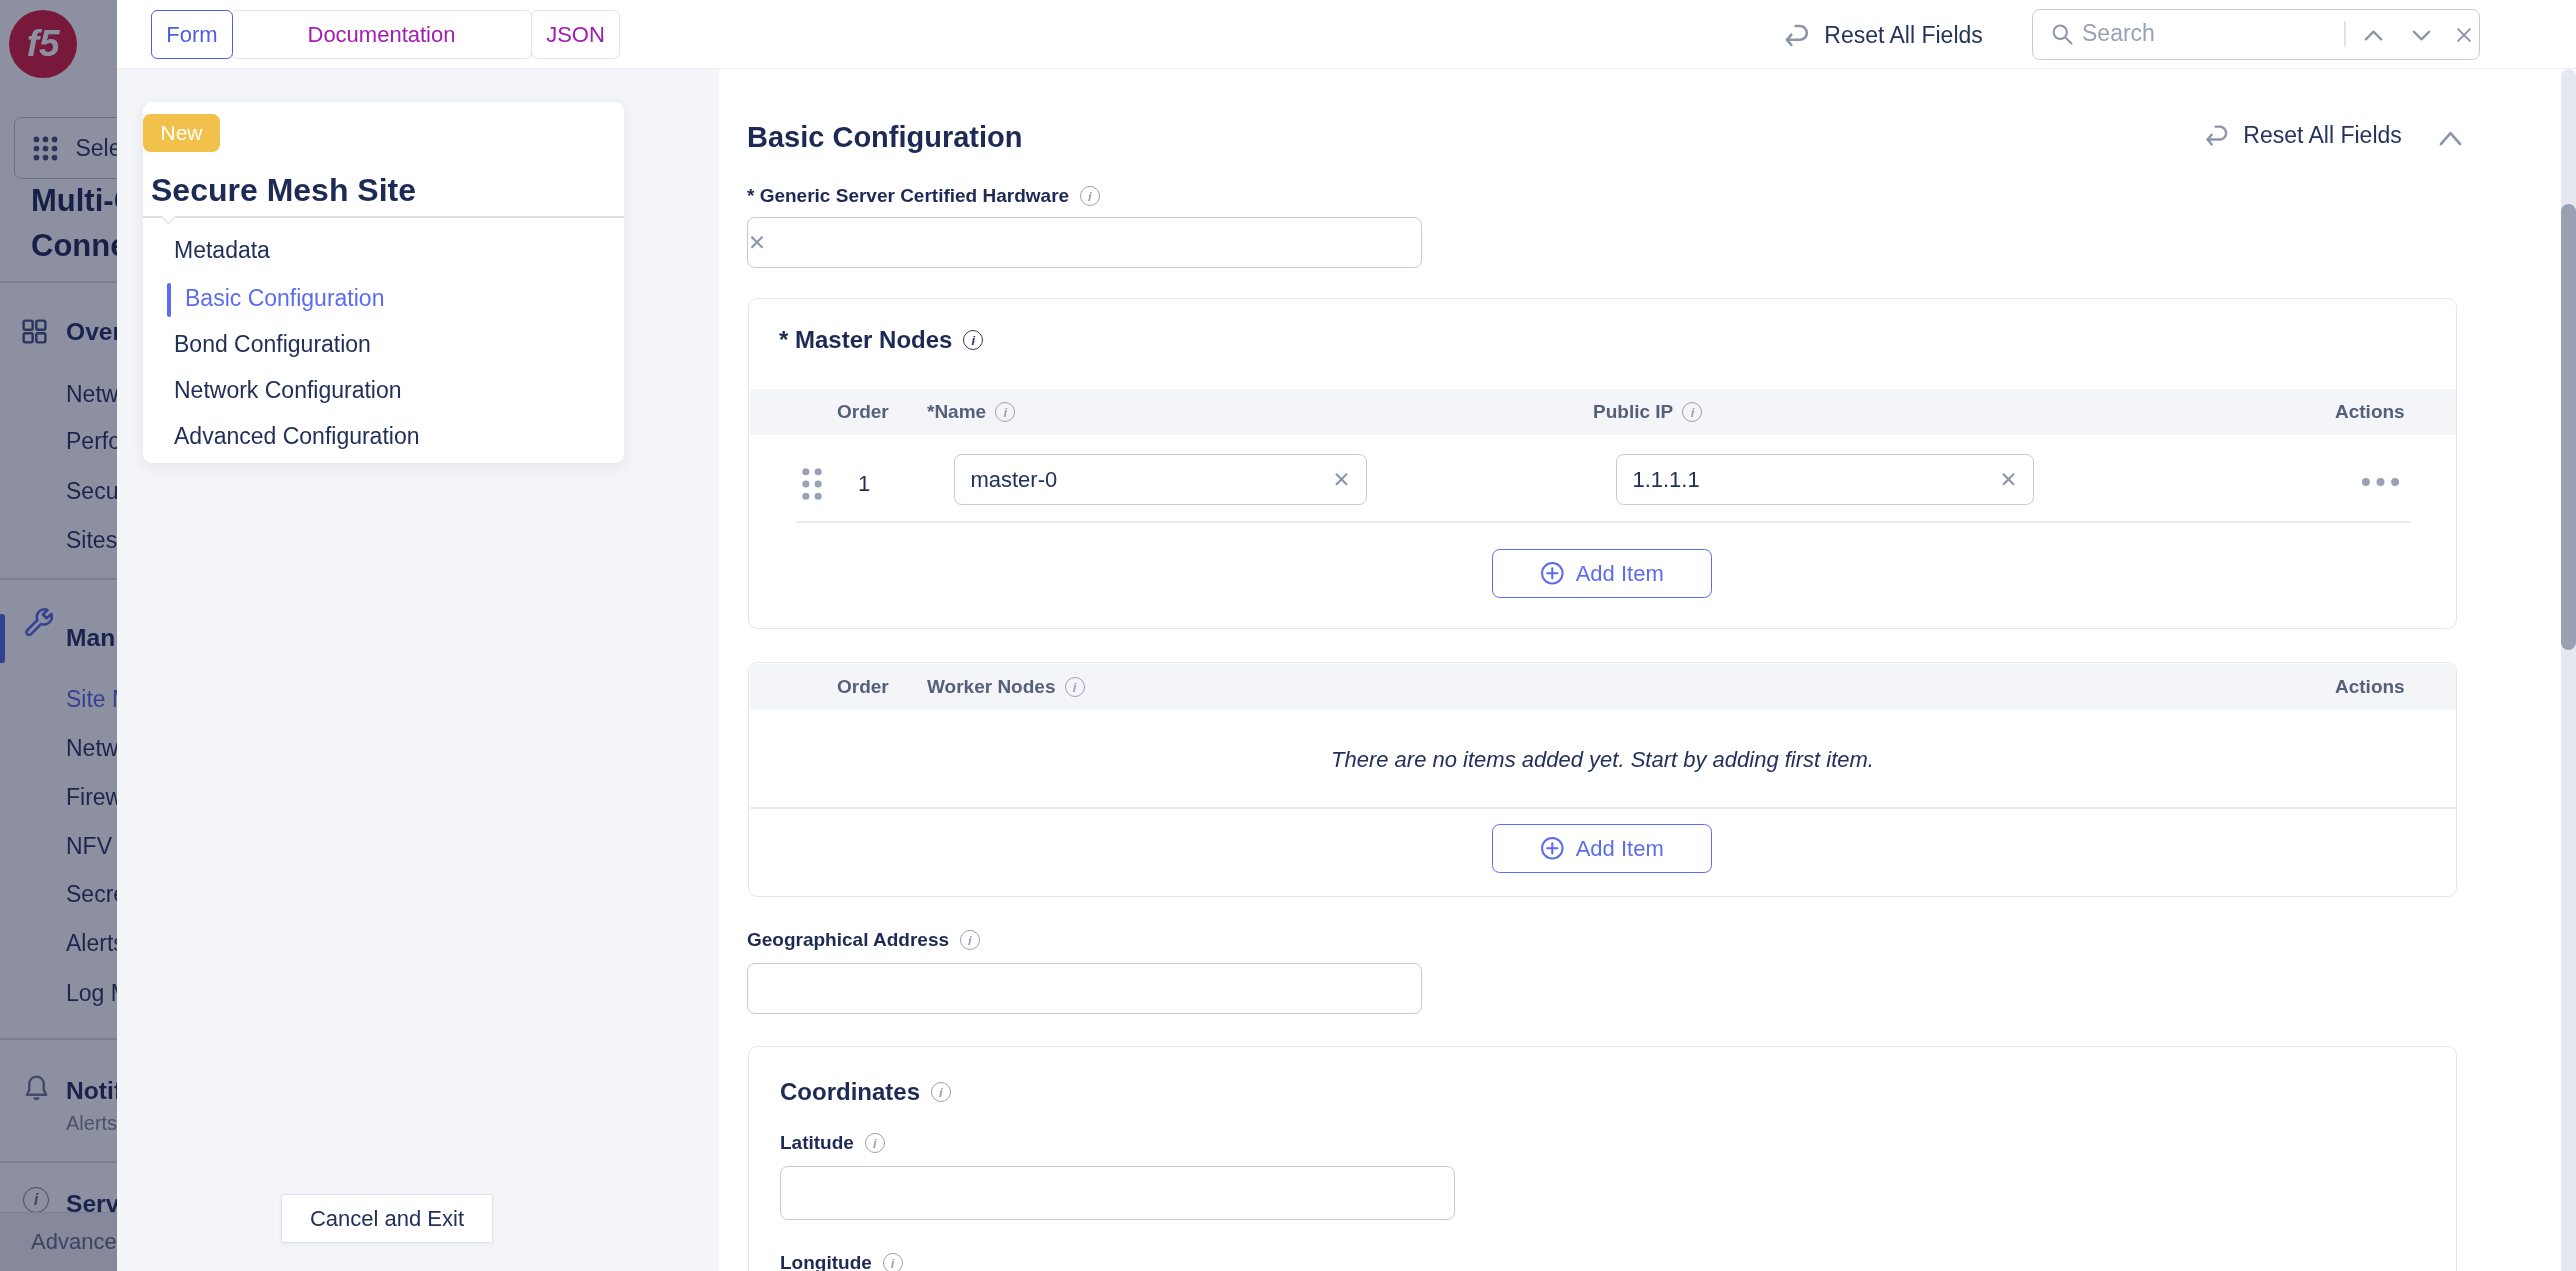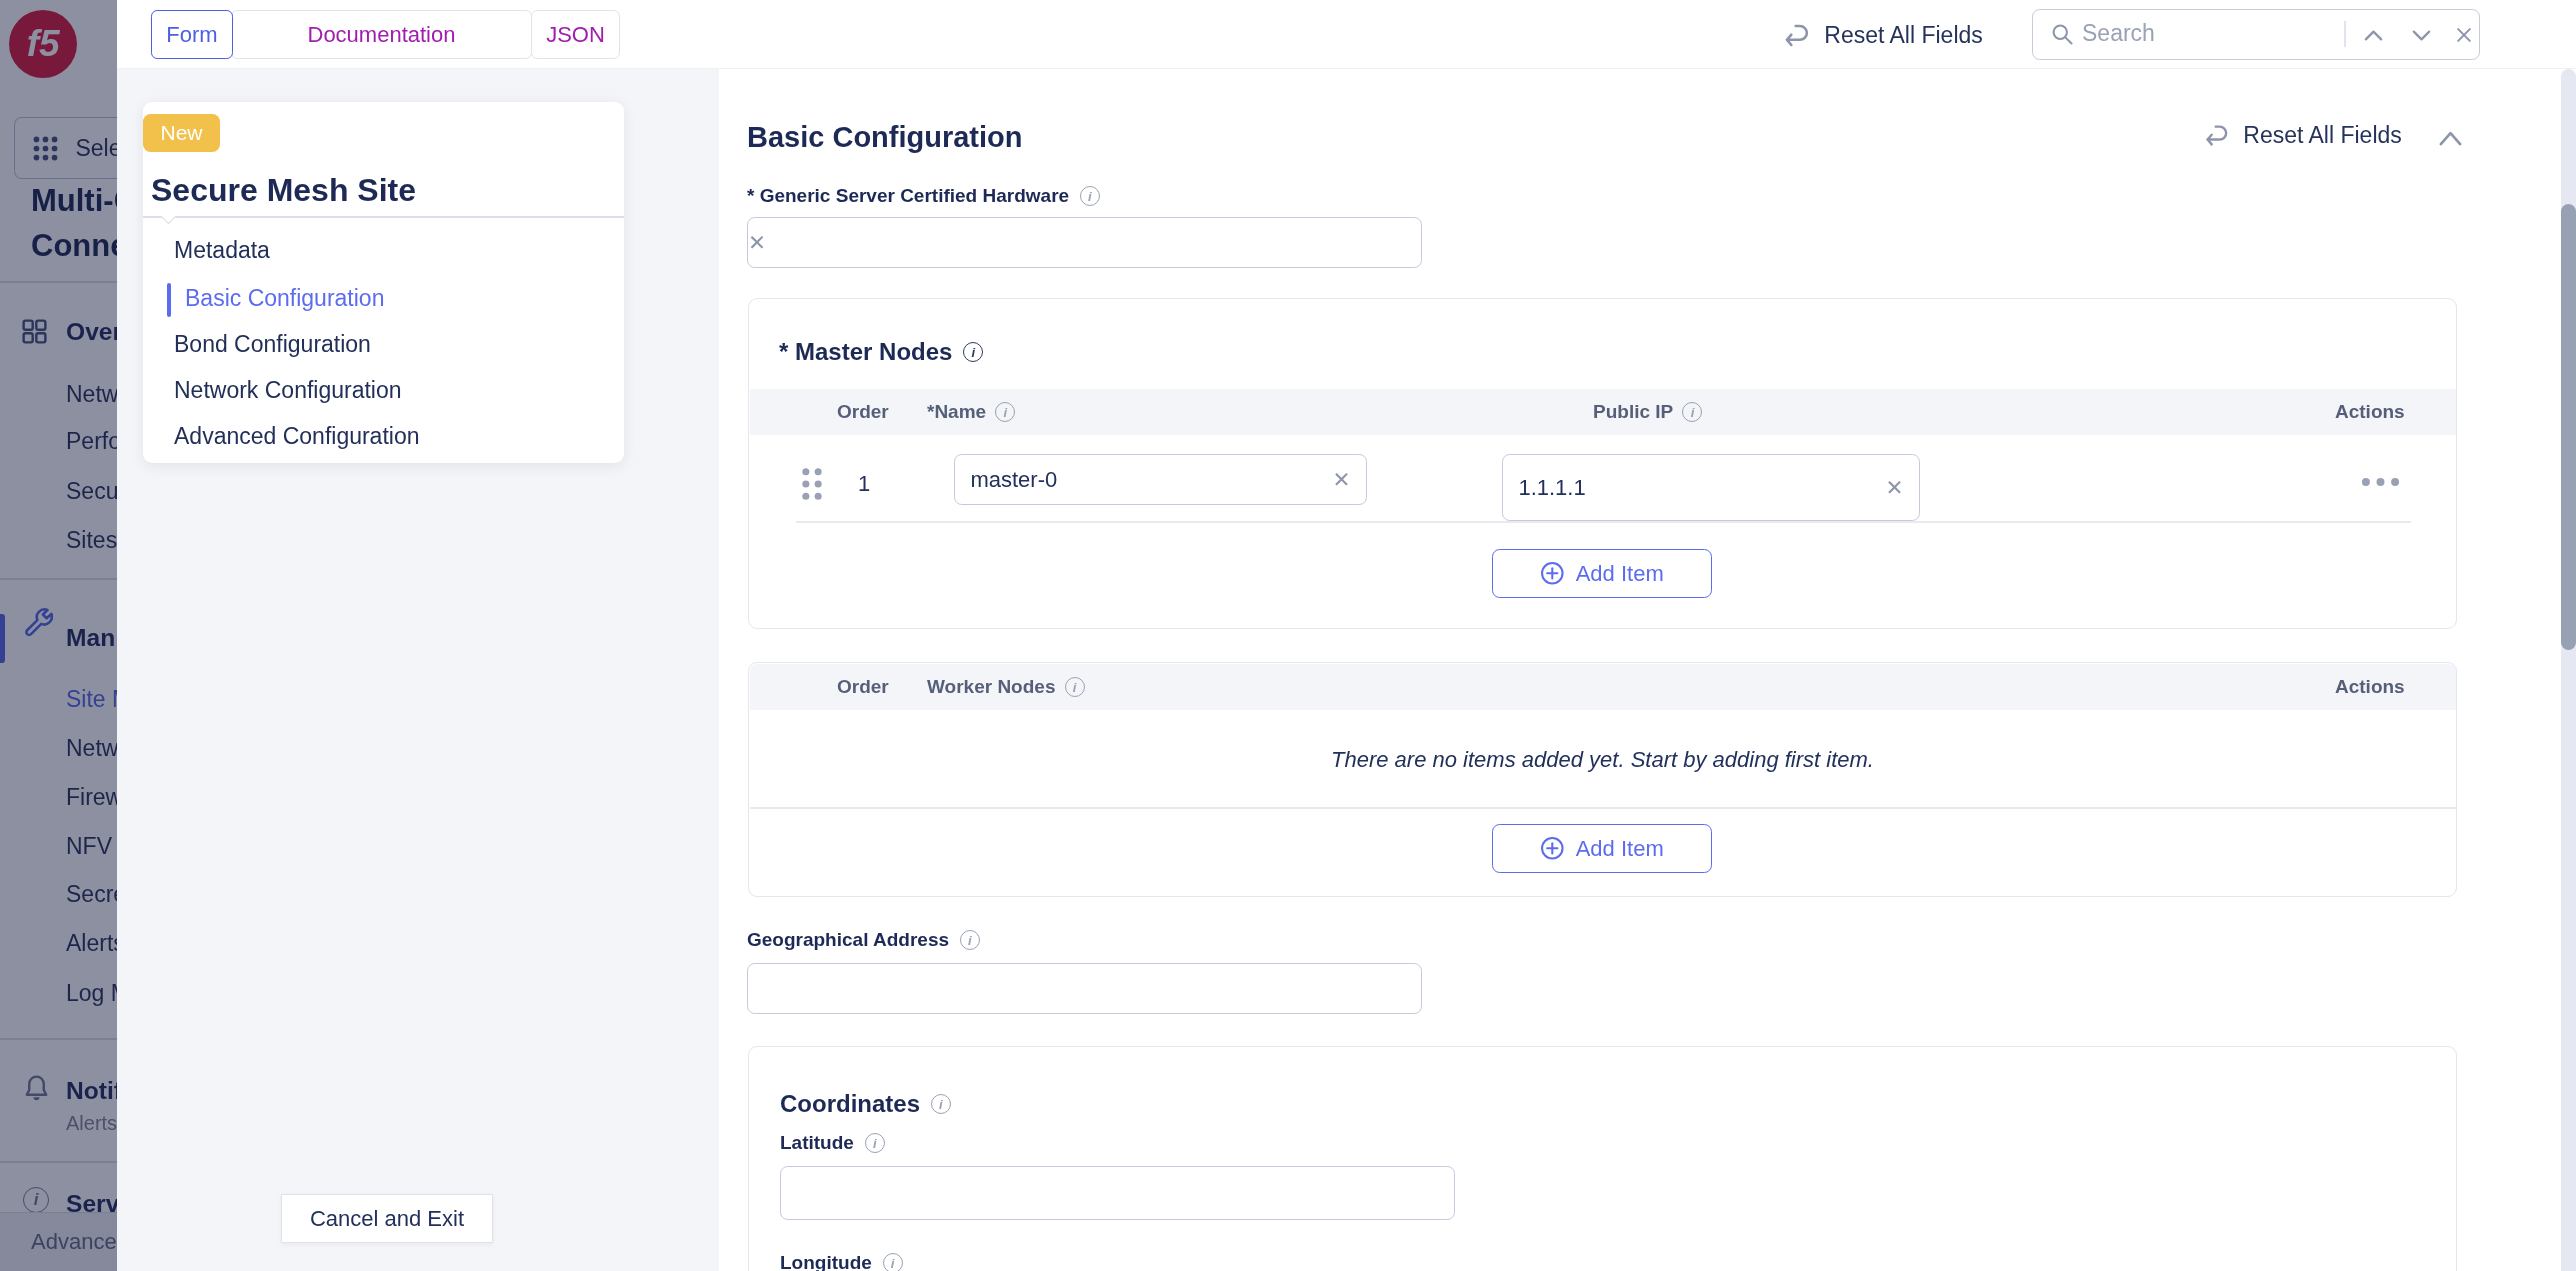--- a/index.html
+++ b/index.html
@@ -53,21 +53,21 @@
   .form-reset { position:absolute; left:2202px; top:121px; display:flex; align-items:center; gap:12.3px; font-size:23px; color:#25335c; z-index:5; cursor:pointer; }
   .lblrow { position:absolute; display:flex; align-items:center; gap:10.8px; z-index:5; }
   .lbl { font-size:19px; font-weight:700; color:#1d2a55; white-space:nowrap; }
   .info { width:20px; height:20px; border:1.5px solid #9aa1b5; border-radius:50%; color:#9aa1b5; font-size:13px; font-weight:700; display:inline-flex; align-items:center; justify-content:center; flex:0 0 auto; font-style:italic; }
   .info.dark { border-color:#2b3a64; color:#2b3a64; }
   .input-wrap { position:absolute; background:#fff; border:1.5px solid #c5cada; border-radius:7.7px; display:flex; align-items:center; z-index:5; }
   .input-wrap input { flex:1; min-width:0; border:none; outline:none; background:transparent; font-size:22px; color:#22305c; padding:0 15.4px; font-family:inherit; }
   .clear-x { color:#8d95ab; font-size:21.5px; padding-right:15.4px; cursor:pointer; flex:0 0 auto; }
 
   .card { position:absolute; background:#fff; border:1.5px solid #e3e6ee; border-radius:9.2px; z-index:5; }
-  .card-h { position:absolute; display:flex; align-items:center; gap:10.8px; font-size:24px; font-weight:600; color:#1d2a55; z-index:6; white-space:nowrap;margin-top:12px; }
+  .card-h { position:absolute; display:flex; align-items:center; gap:10.8px; font-size:24px; font-weight:600; color:#1d2a55; z-index:6; white-space:nowrap; }
   .thead { position:absolute; background:#f4f5f8; z-index:5; }
   .th { position:absolute; height:46px; display:flex; align-items:center; gap:9.2px; font-size:19px; font-weight:700; color:#555f79; z-index:6; white-space:nowrap; }
   .cell { position:absolute; font-size:22px; color:#22305c; z-index:6; }
   .row-div { position:absolute; height:1.5px; background:#e8eaf0; z-index:6; }
   .add-btn { position:absolute; width:220px; height:49px; background:#fff; border:1.5px solid #5b6cf0; border-radius:7.7px; color:#5b6cf0; font-size:22px; display:flex; align-items:center; justify-content:center; gap:10.8px; z-index:6; cursor:pointer; }
   .empty-txt { position:absolute; left:748px; width:1709px; text-align:center; font-size:22px; color:#22305c; z-index:6;font-style:italic; }
 
   
   .scroll-track { position:absolute; left:2561px; top:69px; width:14.6px; height:1202px; background:#e5e8f1; border-radius:7.7px 7.7px 0 0; z-index:6; }
   .scroll-thumb { position:absolute; left:2561px; top:204px; width:14.6px; height:446px; background:#98a0b4; border-radius:7.7px; z-index:7; }
@@ -250,21 +250,21 @@
       <circle cx="13" cy="13" r="2.3"></circle>
     <circle cx="5" cy="21" r="2.3"></circle>
       <circle cx="13" cy="21" r="2.3"></circle>
   </g>
 </svg>
 <div class="cell" style="left:858px;top:471px">1</div>
 <div class="input-wrap" style="left:954px;top:454px;width:413px;height:51px">
   <input value="master-0" style="">
   <span class="clear-x">✕</span>
 </div>
-<div class="input-wrap" style="left:1502px;top:454px;width:418px;height:67px">
+<div class="input-wrap" style="left:1616px;top:454px;width:418px;height:51px">
   <input value="1.1.1.1" style="">
   <span class="clear-x">✕</span>
 </div>
 <svg class="abs z5" style="left:2359px;top:475px" width="43" height="14" viewBox="0 0 28 9">
   <g fill="#9aa1b5">
       <circle cx="4.5" cy="4.5" r="2.6"></circle>
       <circle cx="14" cy="4.5" r="2.6"></circle>
       <circle cx="23.5" cy="4.5" r="2.6"></circle>
     </g>
 </svg>

